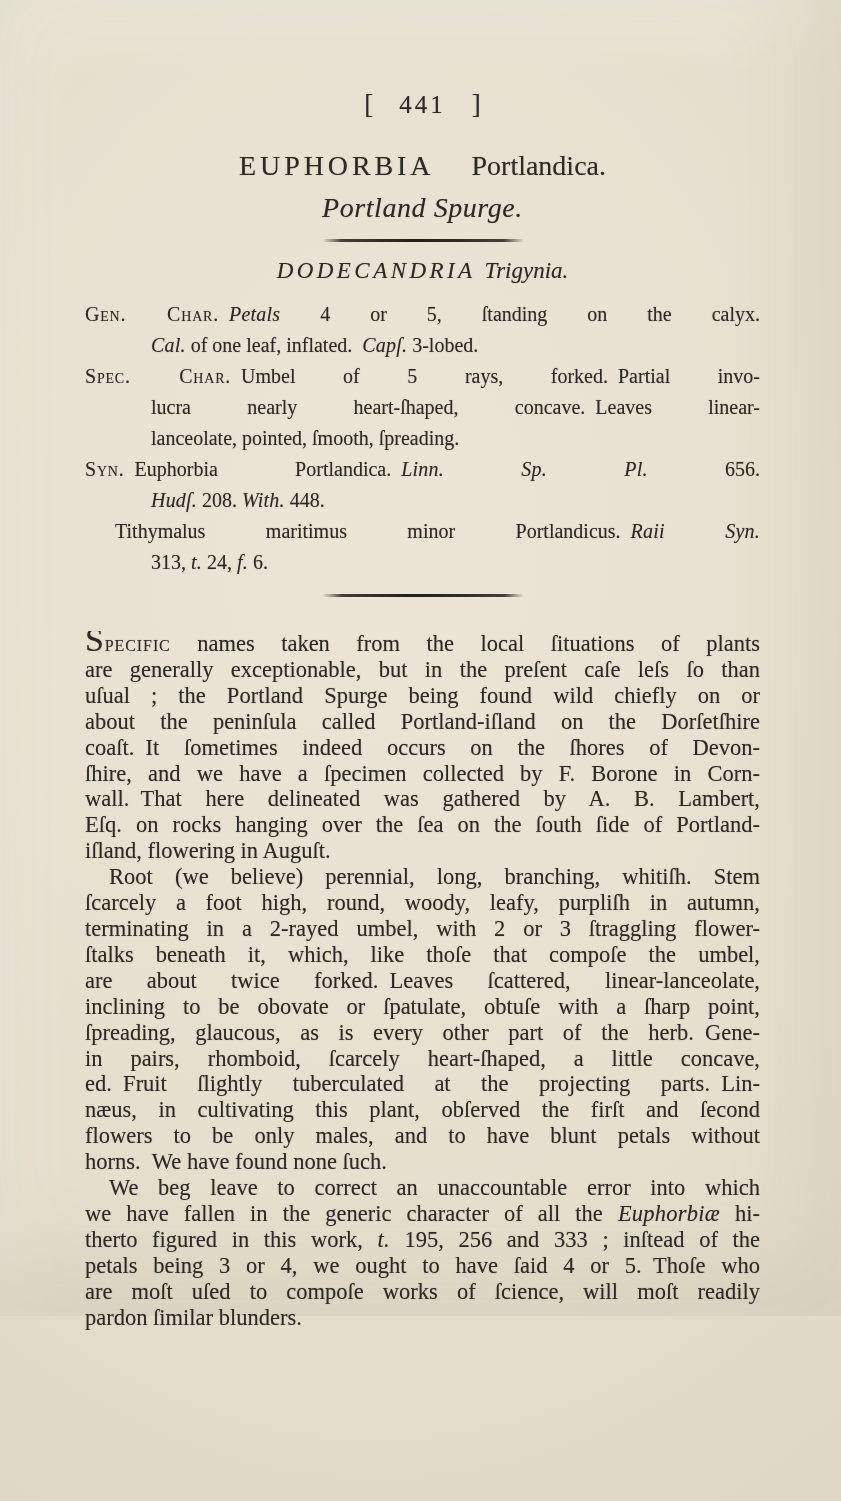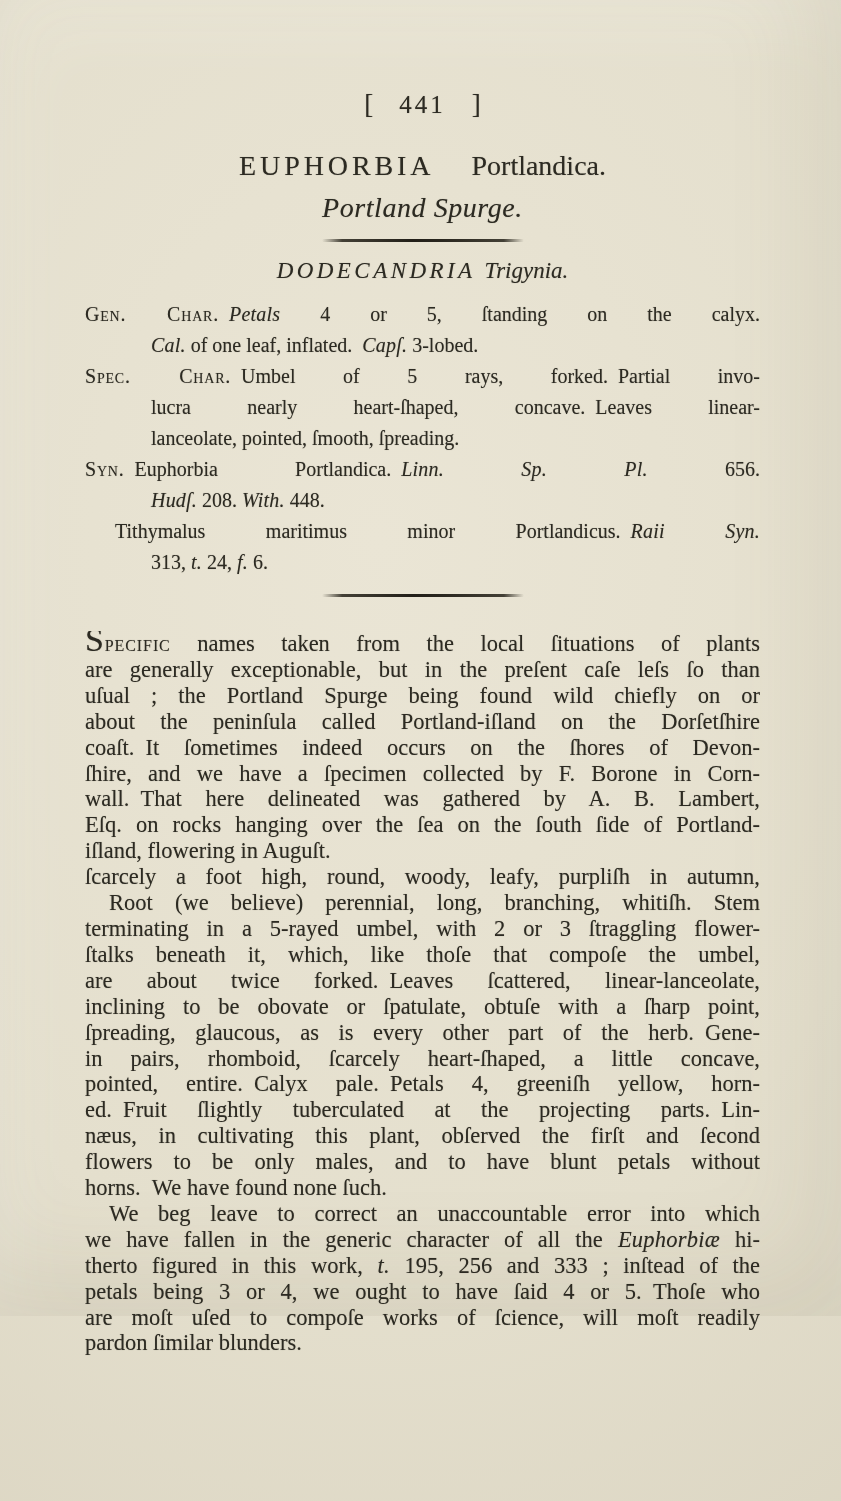--- a/index.html
+++ b/index.html
@@ -105,29 +105,28 @@
         <div class="line">are generally exceptionable, but in the preſent caſe leſs ſo than</div>
         <div class="line">uſual ; the Portland Spurge being found wild chiefly on or</div>
         <div class="line">about the peninſula called Portland-iſland on the Dorſetſhire</div>
         <div class="line">coaſt. It ſometimes indeed occurs on the ſhores of Devon-</div>
         <div class="line">ſhire, and we have a ſpecimen collected by F. Borone in Corn-</div>
         <div class="line">wall. That here delineated was gathered by A. B. Lambert,</div>
         <div class="line">Eſq. on rocks hanging over the ſea on the ſouth ſide of Portland-</div>
         <div class="line last">iſland, flowering in Auguſt.</div>
       </div>
     <div class="para indent">
+        <div class="line first">Root (we believe) perennial, long, branching, whitiſh. Stem</div>
         <div class="line">ſcarcely a foot high, round, woody, leafy, purpliſh in autumn,</div>
-        <div class="line first">Root (we believe) perennial, long, branching, whitiſh. Stem</div>
-        <div class="line">terminating in a 5-rayed umbel, with 2 or 3 ſtraggling flower-</div>
+        <div class="line">terminating in a 2-rayed umbel, with 2 or 3 ſtraggling flower-</div>
         <div class="line">ſtalks beneath it, which, like thoſe that compoſe the umbel,</div>
         <div class="line">are about twice forked. Leaves ſcattered, linear-lanceolate,</div>
         <div class="line">inclining to be obovate or ſpatulate, obtuſe with a ſharp point,</div>
         <div class="line">ſpreading, glaucous, as is every other part of the herb. Gene-</div>
         <div class="line">in pairs, rhomboid, ſcarcely heart-ſhaped, a little concave,</div>
-        <div class="line">pointed, entire. Calyx pale. Petals 4, greeniſh yellow, horn-</div>
         <div class="line">ed. Fruit ſlightly tuberculated at the projecting parts. Lin-</div>
         <div class="line">næus, in cultivating this plant, obſerved the firſt and ſecond</div>
         <div class="line">flowers to be only males, and to have blunt petals without</div>
         <div class="line last">horns. We have found none ſuch.</div>
       </div>
     <div class="para indent">
         <div class="line first">We beg leave to correct an unaccountable error into which</div>
         <div class="line">we have fallen in the generic character of all the <i>Euphorbiæ</i> hi-</div>
         <div class="line">therto figured in this work, <i>t.</i> 195, 256 and 333 ; inſtead of the</div>
         <div class="line">petals being 3 or 4, we ought to have ſaid 4 or 5. Thoſe who</div>

